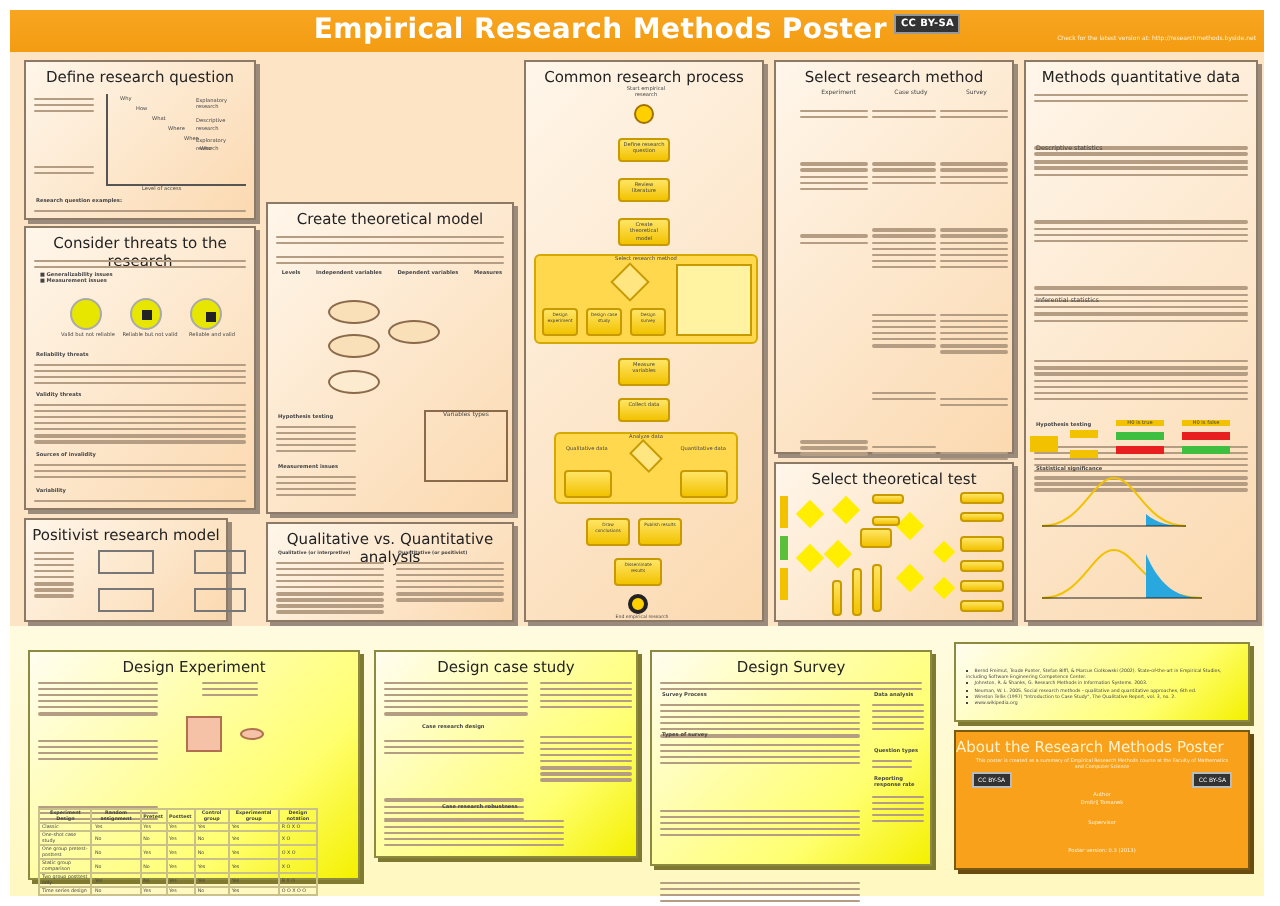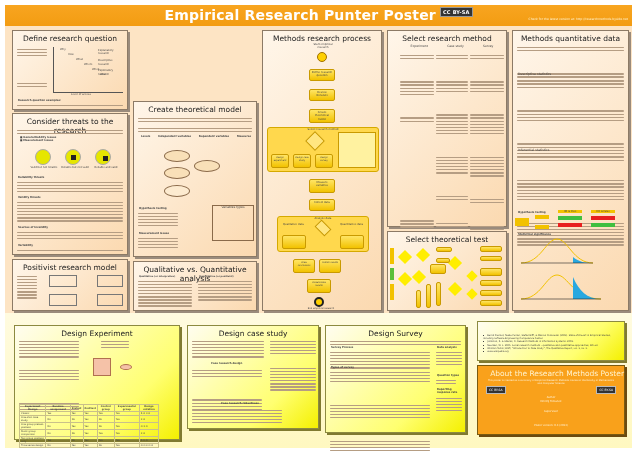--- a/index.html
+++ b/index.html
@@ -16,32 +16,32 @@
 .line{height:1.5px;background:#b59d83;margin:1.6px 0;border-radius:1px}
 .box{position:absolute;background:#8fb6e8;border:1px solid #2e5fa3;border-radius:2px}
 .ell{position:absolute;background:#9ec4ef;border:1px solid #2e5fa3;border-radius:50%}
 .ybox{position:absolute;background:linear-gradient(#ffe566,#f2c200);border:1px solid #c99a00;border-radius:2px}
 .yarea{position:absolute;background:#ffd84d;border:1px solid #d5a900;border-radius:3px}
 .dot{position:absolute;border-radius:50%}
 .bottom{position:absolute;left:0;top:308px;width:627px;height:135px;background:linear-gradient(#fffbe0,#fff8c0)}
 .ypanel{position:absolute;background:linear-gradient(135deg,#fffdf0 0%,#ffff70 70%,#f4f000 100%);border:1px solid #8c8a40;box-shadow:2px 2px 0 #807a30}
 .ypanel h2{font-size:7.5px;font-weight:normal;text-align:center;color:#222;margin-top:3px}
 .opanel{position:absolute;background:#f9a11b;border:1px solid #7a5a10;box-shadow:2px 2px 0 #6b4a10}
-.opanel h2{font-size:7.5px;font-weight:normal;text-align:right;color:#fff2cc;margin-top:3px}
+.opanel h2{font-size:7.5px;font-weight:normal;text-align:left;color:#fff2cc;margin-top:3px}
 .cc2{position:absolute;background:#333;color:#fff;font-size:3px;padding:1px 2px;border:1px solid #bbb}
 table.t{border-collapse:collapse;font-size:2.4px;color:#444;position:absolute}
 table.t td,table.t th{border:0.5px solid #c9c08a;padding:0 1px;height:3.4px}
 </style>
 </head>
 <body>
 
 <div class="poster">
 
   <div class="header">
-    <div class="title"><span>Empirical Research Punter Poster</span><span class="cc">CC BY-SA</span></div>
+    <div class="title"><span>Empirical Research Methods Poster</span><span class="cc">CC BY-SA</span></div>
     <div class="link">Check for the latest version at: http://researchmethods.byside.net</div>
   </div>
 
   <div class="panel" style="left:7px;top:25px;width:116px;height:80px">
     <h2>Define research question</h2>
     <div style="position:absolute;left:40px;top:16px;width:1px;height:45px;background:#555"></div>
     <div style="position:absolute;left:40px;top:61px;width:70px;height:1px;background:#555"></div>
     <div class="tiny" style="position:absolute;left:44px;top:16px;line-height:5px">
       <div>Why</div>
       <div style="padding-left:8px">How</div>
@@ -115,21 +115,21 @@
         <div class="line"></div>
         <div class="line"></div>
         <div class="line"></div>
       </div>
     <div class="tiny" style="position:absolute;left:2px;top:130px;font-weight:bold">Variability</div>
     <div class="fill" style="top:134px">
         <div class="line"></div>
       </div>
   </div>
 
-  <div class="panel" style="left:7px;top:254px;width:116px;height:52px">
+  <div class="panel" style="left:7px;top:254px;width:102px;height:52px">
     <h2>Positivist research model</h2>
     <div class="fill" style="top:14px;width:20px">
         <div class="line"></div>
         <div class="line"></div>
         <div class="line"></div>
         <div class="line"></div>
         <div class="line"></div>
         <div class="line"></div>
         <div class="line"></div>
         <div class="line"></div>
@@ -201,21 +201,21 @@
         <div class="line"></div>
         <div class="line"></div>
         <div class="line"></div>
         <div class="line"></div>
         <div class="line"></div>
         <div class="line"></div>
       </div>
   </div>
 
   <div class="panel" style="left:257px;top:25px;width:120px;height:281px">
-    <h2>Methods research process</h2>
+    <h2>Common research process</h2>
     <div class="tiny" style="position:absolute;left:46px;top:12px;text-align:center;width:28px">Start empirical research</div>
     <div class="dot" style="left:54px;top:21px;width:10px;height:10px;background:#ffd000;border:1px solid #a07000"></div>
     <div class="ybox" style="left:46px;top:38px;width:26px;height:12px">
         <div class="tiny" style="text-align:center;padding:1px">Define research question</div>
       </div>
     <div class="ybox" style="left:46px;top:58px;width:26px;height:12px">
         <div class="tiny" style="text-align:center;padding:1px">Review literature</div>
       </div>
     <div class="ybox" style="left:46px;top:78px;width:26px;height:14px">
         <div class="tiny" style="text-align:center;padding:1px">Create theoretical model</div>

